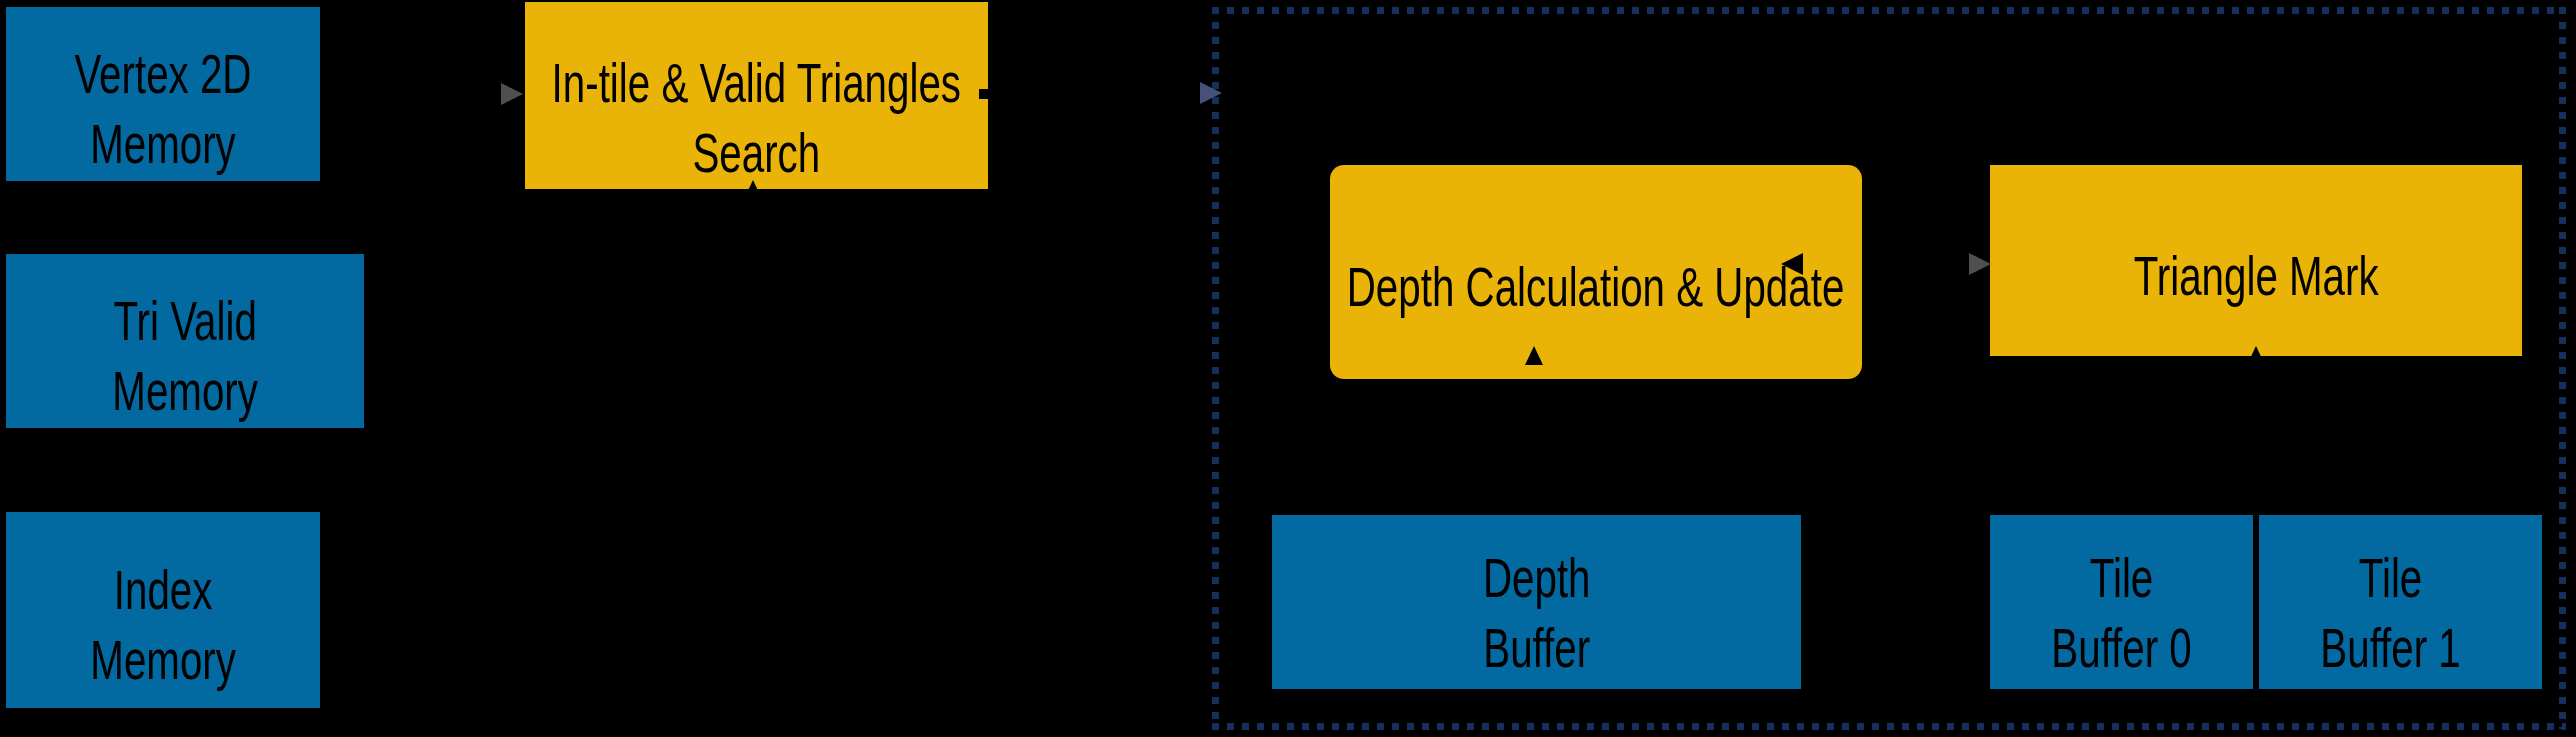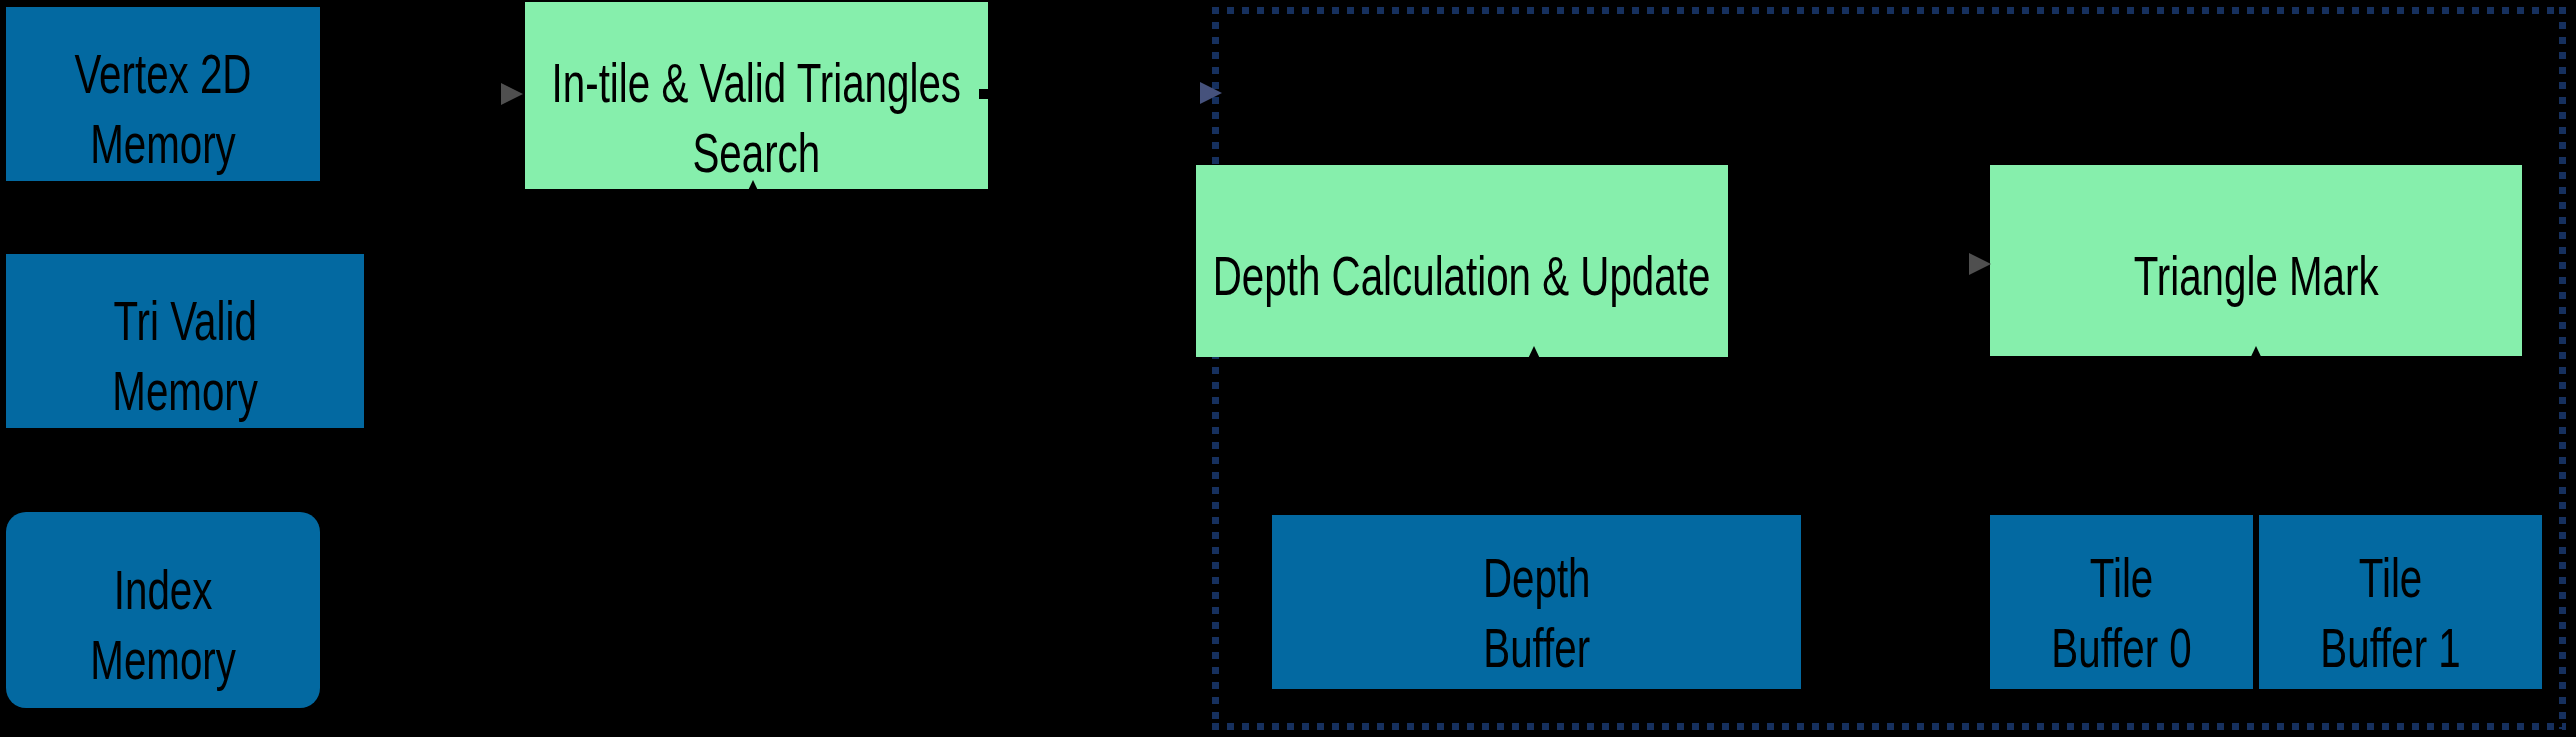--- a/index.html
+++ b/index.html
@@ -9,21 +9,21 @@
     background:#000;
     overflow:hidden;
     font-family:"Liberation Sans","DejaVu Sans",sans-serif;
   }
   .node{
     position:absolute;
     display:flex;align-items:center;justify-content:center;
     color:#000;
   }
   .memory{background:#0369a1;}
-  .process{background:#86efac;}
+  .process{background:#eab308;}
   .label{
     text-align:center;
     font-size:56px;
     line-height:70px;
     color:#000;
     white-space:nowrap;
     transform:scaleX(0.72);
     transform-origin:center;
   }
   .pad40{padding-top:30px;}
@@ -54,42 +54,42 @@
     </div>
   </div>
 
   <div class="node memory" style="left:6px;top:254px;width:358px;height:174px;">
     <div class="label pad40">
       <div>Tri Valid</div>
       <div>Memory</div>
     </div>
   </div>
 
-  <div class="node memory" style="left:6px;top:512px;width:314px;height:196px;border-radius:20px;">
+  <div class="node memory" style="left:6px;top:512px;width:314px;height:196px;">
     <div class="label pad40">
       <div>Index</div>
       <div>Memory</div>
     </div>
   </div>
 
   <div class="node process" style="left:525px;top:2.2px;width:463px;height:187px;">
     <div class="label pad60">
       <div>In-tile &amp; Valid Triangles</div>
       <div>Search</div>
     </div>
   </div>
 
   <div>
     <div class="dash-h" style="left:1212px;top:7.4px;width:1354px;"></div>
     <div class="dash-h" style="left:1212px;top:723px;width:1354px;"></div>
     <div class="dash-v" style="left:1212px;top:7.4px;height:722px;"></div>
     <div class="dash-v" style="left:2559px;top:7.4px;height:722px;"></div>
   </div>
 
-  <div class="node process" style="left:1196px;top:165px;width:532px;height:192px;">
+  <div class="node process" style="left:1330px;top:165px;width:532px;height:214px;border-radius:14px;">
     <div class="label pad40">
       <div>Depth Calculation &amp; Update</div>
     </div>
   </div>
 
   <div class="node memory" style="left:1272px;top:515px;width:529px;height:174px;">
     <div class="label pad30">
       <div>Depth</div>
       <div>Buffer</div>
     </div>

